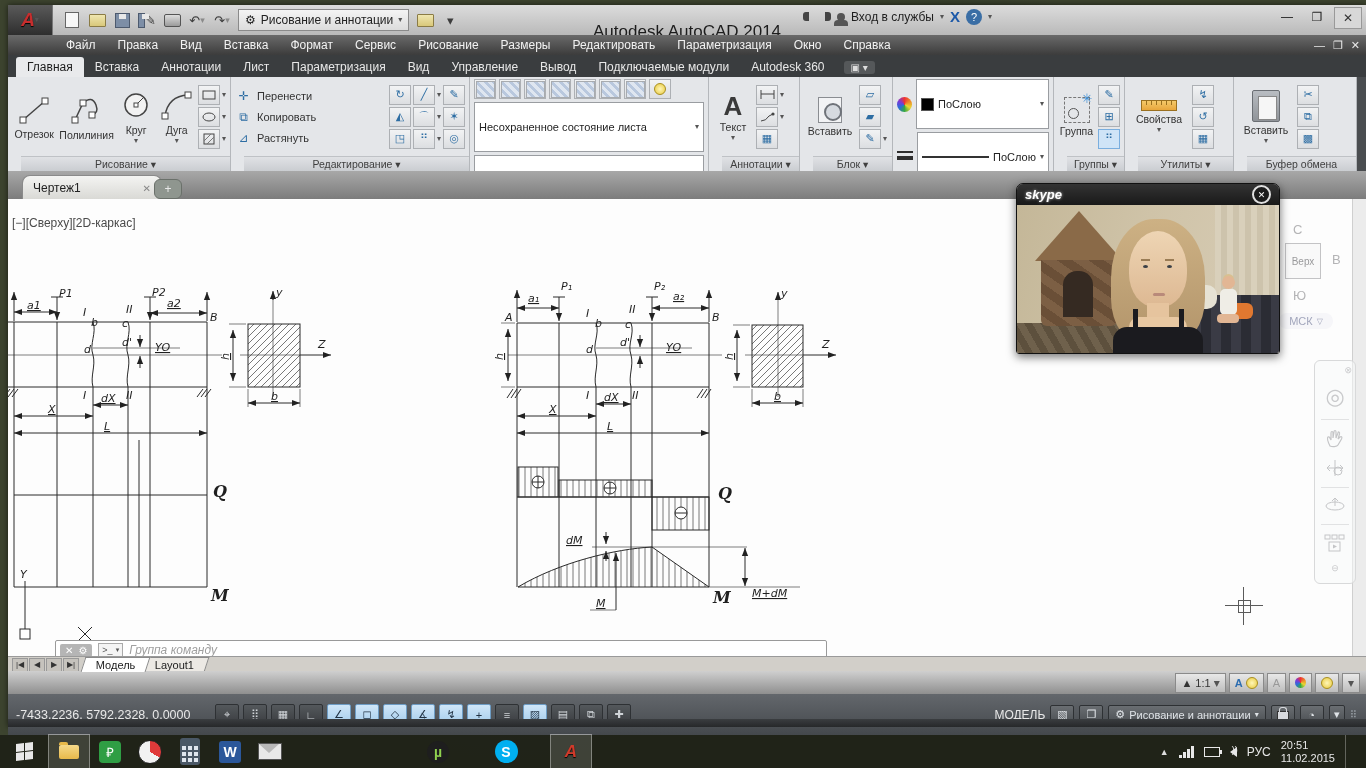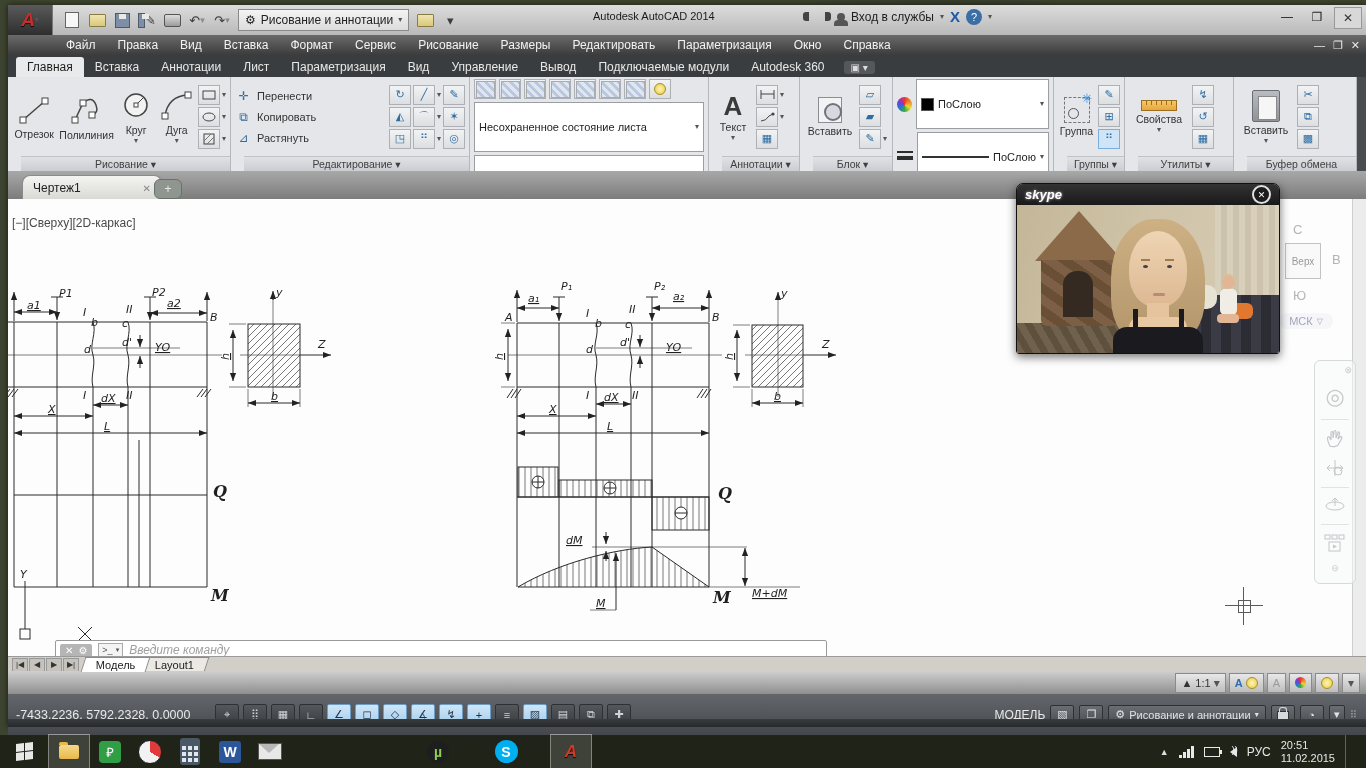--- a/index.html
+++ b/index.html
@@ -19,21 +19,21 @@
   .acad-a{color:#c62e2e;font-weight:bold;font-size:19px;font-style:italic;text-shadow:0 1px 1px #000;}
   .qat{display:flex;align-items:center;gap:7px;padding:0 10px;}
   .qi{width:18px;height:16px;display:inline-flex;align-items:center;justify-content:center;font-size:13px;color:#3c3c3c;}
   .i-page{width:12px;height:14px;background:#f7f7f7;border:1px solid #666;}
   .i-folder{width:15px;height:11px;background:linear-gradient(#efe6b0,#d9c87a);border:1px solid #8a7b45;border-radius:1px;}
   .i-floppy{width:13px;height:13px;background:#7d8ea6;border:1px solid #4d5a6e;position:relative;}
   .i-floppy:before{content:"";position:absolute;left:3px;top:0;width:7px;height:5px;background:#e8e8e8;}
   .i-printer{width:15px;height:11px;background:linear-gradient(#ddd,#9b9b9b);border:1px solid #555;border-radius:2px;}
   .qsep{color:#8a8a8a;font-size:9px;}
   .ws-select{display:flex;align-items:center;gap:5px;background:linear-gradient(#f4f4f4,#dcdcdc);border:1px solid #8a8a8a;height:20px;padding:0 6px;font-size:12px;color:#222;}
-  .title-text{position:absolute;left:585px;top:5px;font-size:11px;color:#1c1c1c;font-family:"Liberation Sans",sans-serif;}
+  .title-text{position:absolute;left:585px;top:17px;font-size:17px;color:#1c1c1c;font-family:"Liberation Sans",sans-serif;}
   .infocenter{position:absolute;left:795px;top:3px;display:flex;align-items:center;gap:6px;}
   .ic-search{width:185px;height:20px;border:1px solid #888;background:#fff;font-style:italic;font-size:11.5px;color:#8a8a8a;padding:0 5px;font-family:"Liberation Sans",sans-serif;}
   .ic-txt{font-size:12px;color:#1e1e1e;}
   .binoc{width:16px;height:9px;border-left:6px solid #444;border-right:6px solid #444;border-radius:3px;}
   .person{width:8px;height:8px;border-radius:50%;background:#555;position:relative;}
   .person:after{content:"";position:absolute;left:-3px;top:7px;width:14px;height:6px;border-radius:4px 4px 0 0;background:#555;}
   .xchg{color:#1b58a8;font-weight:bold;font-size:15px;}
   .helpq{width:16px;height:16px;border-radius:50%;background:#3a6ea5;color:#fff;font-size:11px;display:flex;align-items:center;justify-content:center;}
   .winctl{position:absolute;right:4px;top:2px;display:flex;gap:4px;}
   .wbtn{width:26px;height:20px;display:flex;align-items:center;justify-content:center;font-size:12px;color:#222;}
@@ -824,21 +824,21 @@
 
       <div class="cmdbar">
         <span class="cmdchip">
           <span>✕</span>
           <span>⚙</span>
         </span>
         <span class="cmdprompt">
             <span>&gt;_</span>
             <span style="font-size:7px">▾</span>
           </span>
-        <span class="cmdtext">Введите команду</span>
+        <span class="cmdtext">Группа команду</span>
       </div>
     </div>
 
     <div class="ltrow">
       <span class="ltnav">
         <span>|◀</span>
         <span>◀</span>
         <span>▶</span>
         <span>▶|</span>
       </span>

